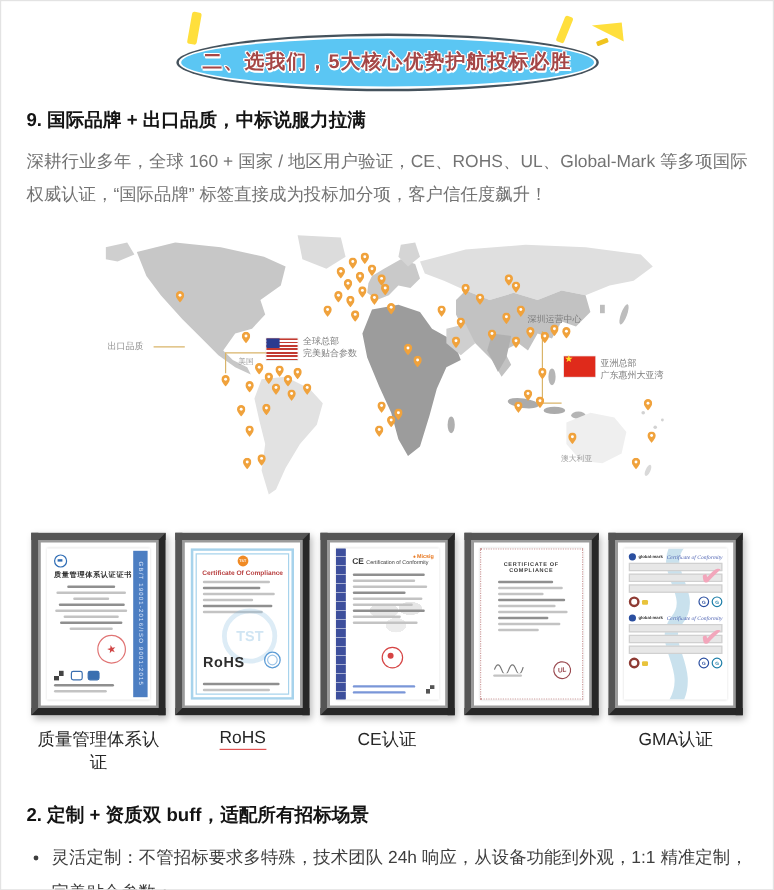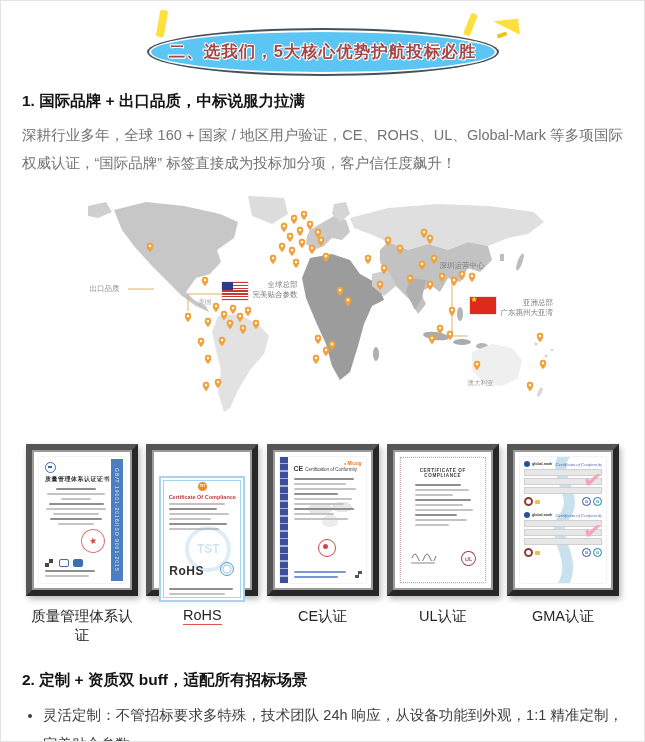--- a/index.html
+++ b/index.html
@@ -31,21 +31,21 @@
     border-top:16px solid #FFDF3C;border-left:25px solid transparent;transform:rotate(-6deg);}
   .spark-tri2{position:absolute;left:497px;top:33px;width:10px;height:4px;background:#F0C41E;
     transform:rotate(-20deg);border-radius:1px;}
   
   .content{padding:0 22px;}
   h2.sec{font-size:15.5px;font-weight:bold;color:#141414;margin:12px 0 0 0;line-height:22px;}
   p.para{font-size:14.5px;color:#737373;line-height:28px;margin:9px 0 0 0;text-align:justify;}
   
   .map{position:relative;width:470px;height:230px;margin:17px auto 0 auto;}
   .map svg{position:absolute;left:0;top:0;}
-  .map-lbl{position:absolute;font-size:7.5px;line-height:9.5px;color:#8f8f8f;white-space:nowrap;text-align:right;}
+  .map-lbl{position:absolute;font-size:7.5px;line-height:9.5px;color:#8f8f8f;white-space:nowrap;}
   .map-lbl.dark{color:#7d7d7d;}
   .tiny{font-size:6.5px;color:#a0a0a0;}
   .us-flag{position:absolute;left:134px;top:88px;width:26px;height:18px;
     background:repeating-linear-gradient(#C23A31 0 1.4px,#ffffff 1.4px 2.8px);
     box-shadow:0 0 0 .5px #d7d7d7;}
   .us-flag:after{content:"";position:absolute;left:0;top:0;width:11px;height:8px;background:#2A3B8F;}
   .cn-flag{position:absolute;left:382px;top:103px;width:26px;height:17px;background:#DF2A1B;
     box-shadow:0 0 0 .5px #e5c9c9;}
   .cn-flag:after{content:"★";position:absolute;left:1px;top:-2px;font-size:8px;color:#FFE02A;}
   
@@ -75,21 +75,21 @@
   .stamp1{position:absolute;left:42px;top:72px;width:22px;height:22px;border:1px solid rgba(214,70,70,.75);
     border-radius:50%;color:#D04545;font-size:9px;display:flex;align-items:center;justify-content:center;
     transform:rotate(-12deg);}
   .qr{position:absolute;left:6px;bottom:16px;width:8px;height:8px;
     background:conic-gradient(#444 25%,#fff 0 50%,#444 0 75%,#fff 0);}
   .mini-logo{position:absolute;bottom:16px;width:8px;height:6px;border:1px solid #3a6fb0;border-radius:2px;}
   .ml1{left:20px;} .ml2{left:34px;background:#3a6fb0;}
   .c1-foot{position:absolute;left:6px;bottom:6px;width:62px;}
   
   .cert2{border:2px solid #A7D3EC;box-sizing:border-box;
-    box-shadow:inset 0 0 0 2px #ffffff,inset 0 0 0 3px #A7D3EC;margin-top:19px;}
+    box-shadow:inset 0 0 0 2px #ffffff,inset 0 0 0 3px #A7D3EC;}
   .c2-logo{width:9px;height:9px;border-radius:50%;background:#F08A24;margin:4px auto 0 auto;
     color:#fff;font-size:3px;text-align:center;line-height:9px;font-weight:bold;}
   .c2-title{margin-top:3px;text-align:center;font-size:5.5px;font-weight:bold;color:#B84040;}
   .c2-body{margin:3px 8px 0 8px;}
   .c2-wm{position:absolute;left:24px;top:48px;width:38px;height:38px;border-radius:50%;
     border:4px solid rgba(120,180,220,.25);color:rgba(120,180,220,.35);font-size:12px;font-weight:bold;
     display:flex;align-items:center;justify-content:center;}
   .c2-rohs{position:absolute;left:8px;bottom:22px;font-size:12px;font-weight:bold;color:#2e2e2e;letter-spacing:.5px;}
   .c2-seal{position:absolute;right:9px;bottom:24px;width:12px;height:12px;border-radius:50%;
     border:1px solid #5b9bd5;box-shadow:inset 0 0 0 1.5px #fff,inset 0 0 0 2.5px #9cc4e8;}
@@ -150,21 +150,21 @@
   <span class="spark spark-right-bar"></span>
   <span class="spark-tri"></span>
   <span class="spark-tri2"></span>
   <div class="banner">
     <span class="banner-title">二、选我们，5大核心优势护航投标必胜</span>
   </div>
 </div>
 
 <div class="content">
 
-  <h2 class="sec">1. 国际品牌 + 出口品质，中标说服力拉满</h2>
+  <h2 class="sec">9. 国际品牌 + 出口品质，中标说服力拉满</h2>
   <p class="para">深耕行业多年，全球 160 + 国家 / 地区用户验证，CE、ROHS、UL、Global-Mark 等多项国际权威认证，“国际品牌” 标签直接成为投标加分项，客户信任度飙升！</p>
 </div>
 
 <div class="map">
   <svg width="470" height="230" viewBox="0 0 470 230">
     <defs>
       <symbol id="pin" viewBox="0 0 8 11">
         <path d="M4,0 C1.8,0 0,1.8 0,4 C0,6.8 4,11 4,11 C4,11 8,6.8 8,4 C8,1.8 6.2,0 4,0 Z" fill="var(--pin,#F0A23C)"></path>
         <circle cx="4" cy="4" r="1.4" fill="#ffffff"></circle>
       </symbol>
@@ -382,21 +382,20 @@
         </div>
         <div class="c4-sig">
           <svg width="26" height="10" viewBox="0 0 26 10">
               <path d="M1,7 q3,-8 6,0 t6,0 t6,0 t6,-2" stroke="#777" stroke-width="1" fill="none"></path>
             </svg>
           <i class="tl lft" style="width:24px;margin-top:1px"></i>
         </div>
         <div class="ul-logo">UL</div>
       </div>
     </div>
-    <figcaption class="cap"><span>UL认证</span></figcaption>
   </figure>
 
   <figure class="cfig">
     <div class="frame">
       <div class="cert">
         <svg class="c5-ribbon" width="86" height="126" viewBox="0 0 86 126">
           <path d="M46,-4 C28,18 62,38 44,60 C28,80 60,100 42,130" stroke="#BFDCEA" stroke-width="11" fill="none" opacity="0.85"></path>
         </svg>
         <div class="gm">
           <div class="gm-head">

